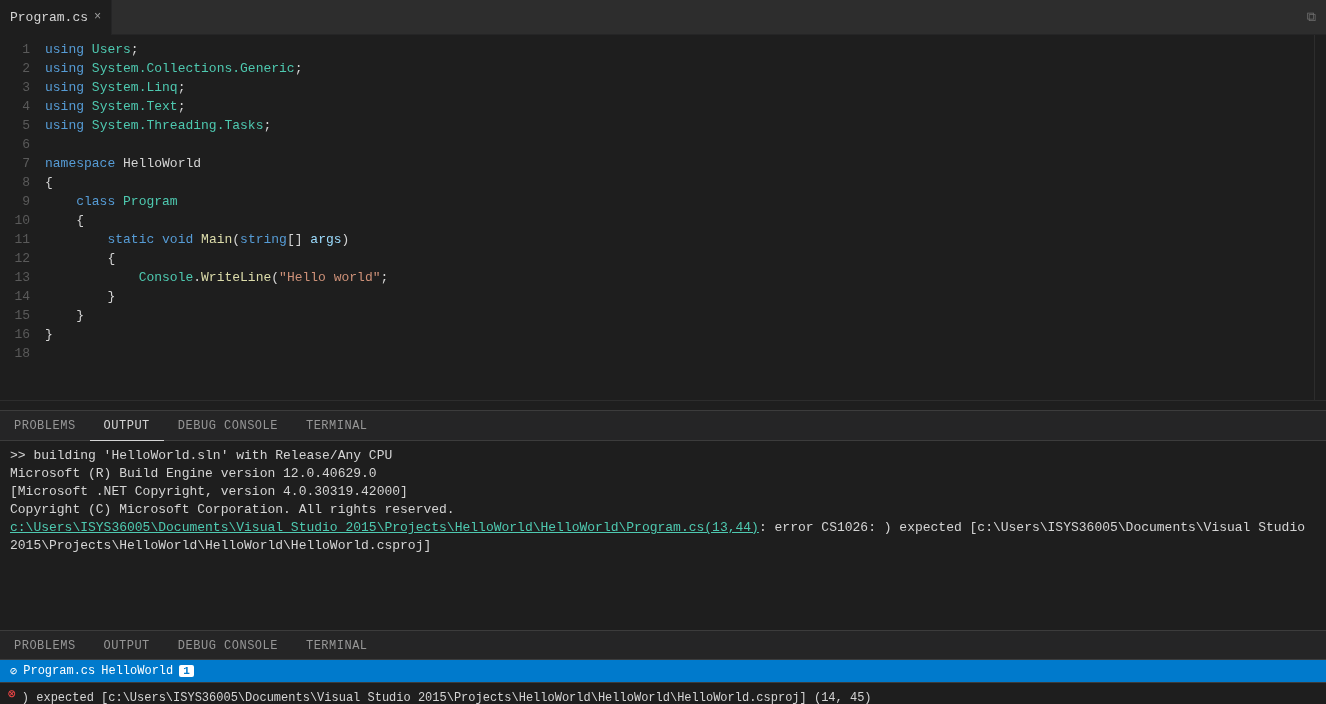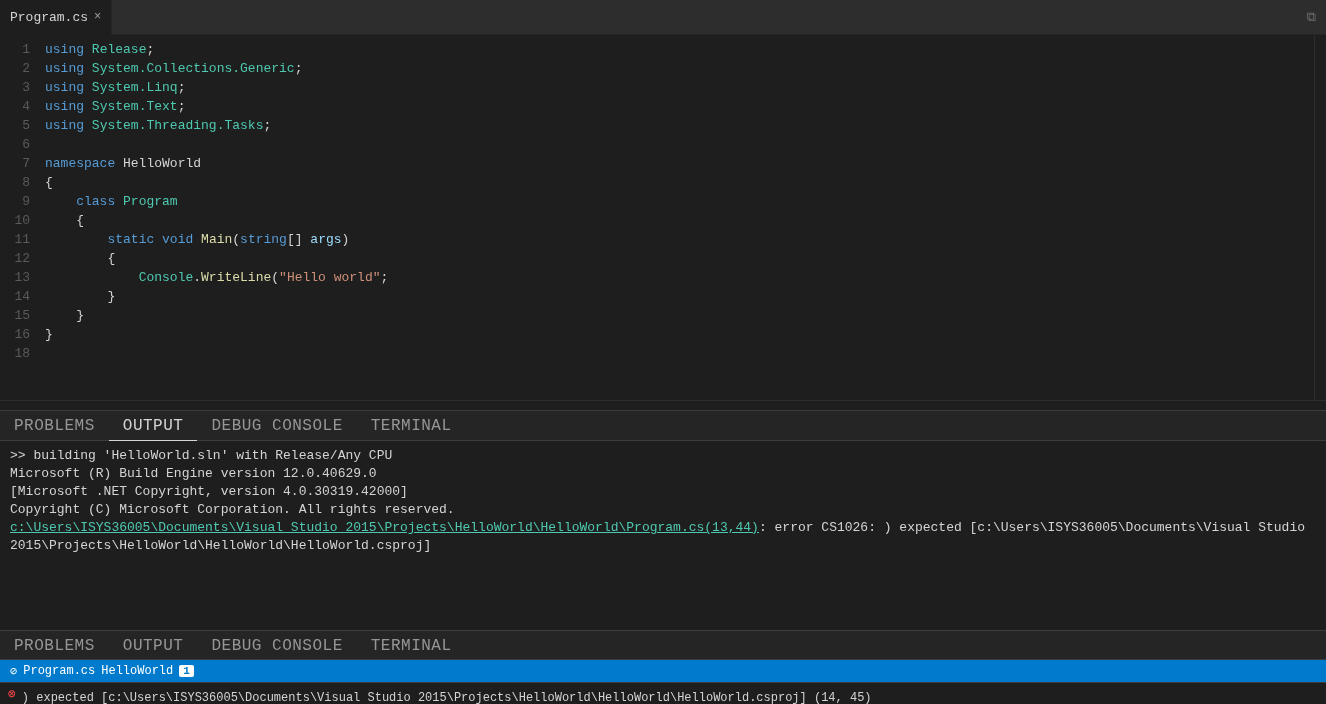--- a/index.html
+++ b/index.html
@@ -116,21 +116,21 @@
       display: flex;
       background: #252526;
       border-bottom: 1px solid #3c3c3c;
       height: 30px;
       flex-shrink: 0;
     }
     .panel-tab {
       padding: 0 14px;
       height: 30px;
       line-height: 30px;
-      font-size: 16px;
+      font-size: 12px;
       color: #969696;
       cursor: pointer;
       border-right: none;
       text-transform: uppercase;
       letter-spacing: 0.5px;
     }
     .panel-tab.active {
       color: #d4d4d4;
       border-bottom: 1px solid #d4d4d4;
     }
@@ -227,21 +227,21 @@
   </div>
   <div class="window-controls">
     <span>⧉</span>
   </div>
 </div>
 
 <div class="editor-area">
   <div class="scrollbar-area">
     <div class="code-container" id="code-container">
 
-    <div class="code-line"><span class="line-number">1</span><span class="line-content"><span class="kw-blue">using</span><span class="kw-white"> </span><span class="kw-teal">Release</span><span class="kw-white">;</span></span></div>
+    <div class="code-line"><span class="line-number">1</span><span class="line-content"><span class="kw-blue">using</span><span class="kw-white"> </span><span class="kw-teal">Users</span><span class="kw-white">;</span></span></div>
         <div class="code-line"><span class="line-number">2</span><span class="line-content"><span class="kw-blue">using</span><span class="kw-white"> </span><span class="kw-teal">System.Collections.Generic</span><span class="kw-white">;</span></span></div>
         <div class="code-line"><span class="line-number">3</span><span class="line-content"><span class="kw-blue">using</span><span class="kw-white"> </span><span class="kw-teal">System.Linq</span><span class="kw-white">;</span></span></div>
         <div class="code-line"><span class="line-number">4</span><span class="line-content"><span class="kw-blue">using</span><span class="kw-white"> </span><span class="kw-teal">System.Text</span><span class="kw-white">;</span></span></div>
         <div class="code-line"><span class="line-number">5</span><span class="line-content"><span class="kw-blue">using</span><span class="kw-white"> </span><span class="kw-teal">System.Threading.Tasks</span><span class="kw-white">;</span></span></div>
         <div class="code-line"><span class="line-number">6</span><span class="line-content">&nbsp;</span></div>
         <div class="code-line"><span class="line-number">7</span><span class="line-content"><span class="kw-blue">namespace</span><span class="kw-white"> HelloWorld</span></span></div>
         <div class="code-line"><span class="line-number">8</span><span class="line-content"><span class="kw-white">{</span></span></div>
         <div class="code-line"><span class="line-number">9</span><span class="line-content"><span class="kw-white">    </span><span class="kw-blue">class</span><span class="kw-white"> </span><span class="kw-teal">Program</span></span></div>
         <div class="code-line"><span class="line-number">10</span><span class="line-content"><span class="kw-white">    {</span></span></div>
         <div class="code-line"><span class="line-number">11</span><span class="line-content"><span class="kw-white">        </span><span class="kw-blue">static</span><span class="kw-white"> </span><span class="kw-blue">void</span><span class="kw-white"> </span><span class="kw-yellow">Main</span><span class="kw-white">(</span><span class="kw-blue">string</span><span class="kw-white">[] </span><span class="kw-param">args</span><span class="kw-white">)</span></span></div>

